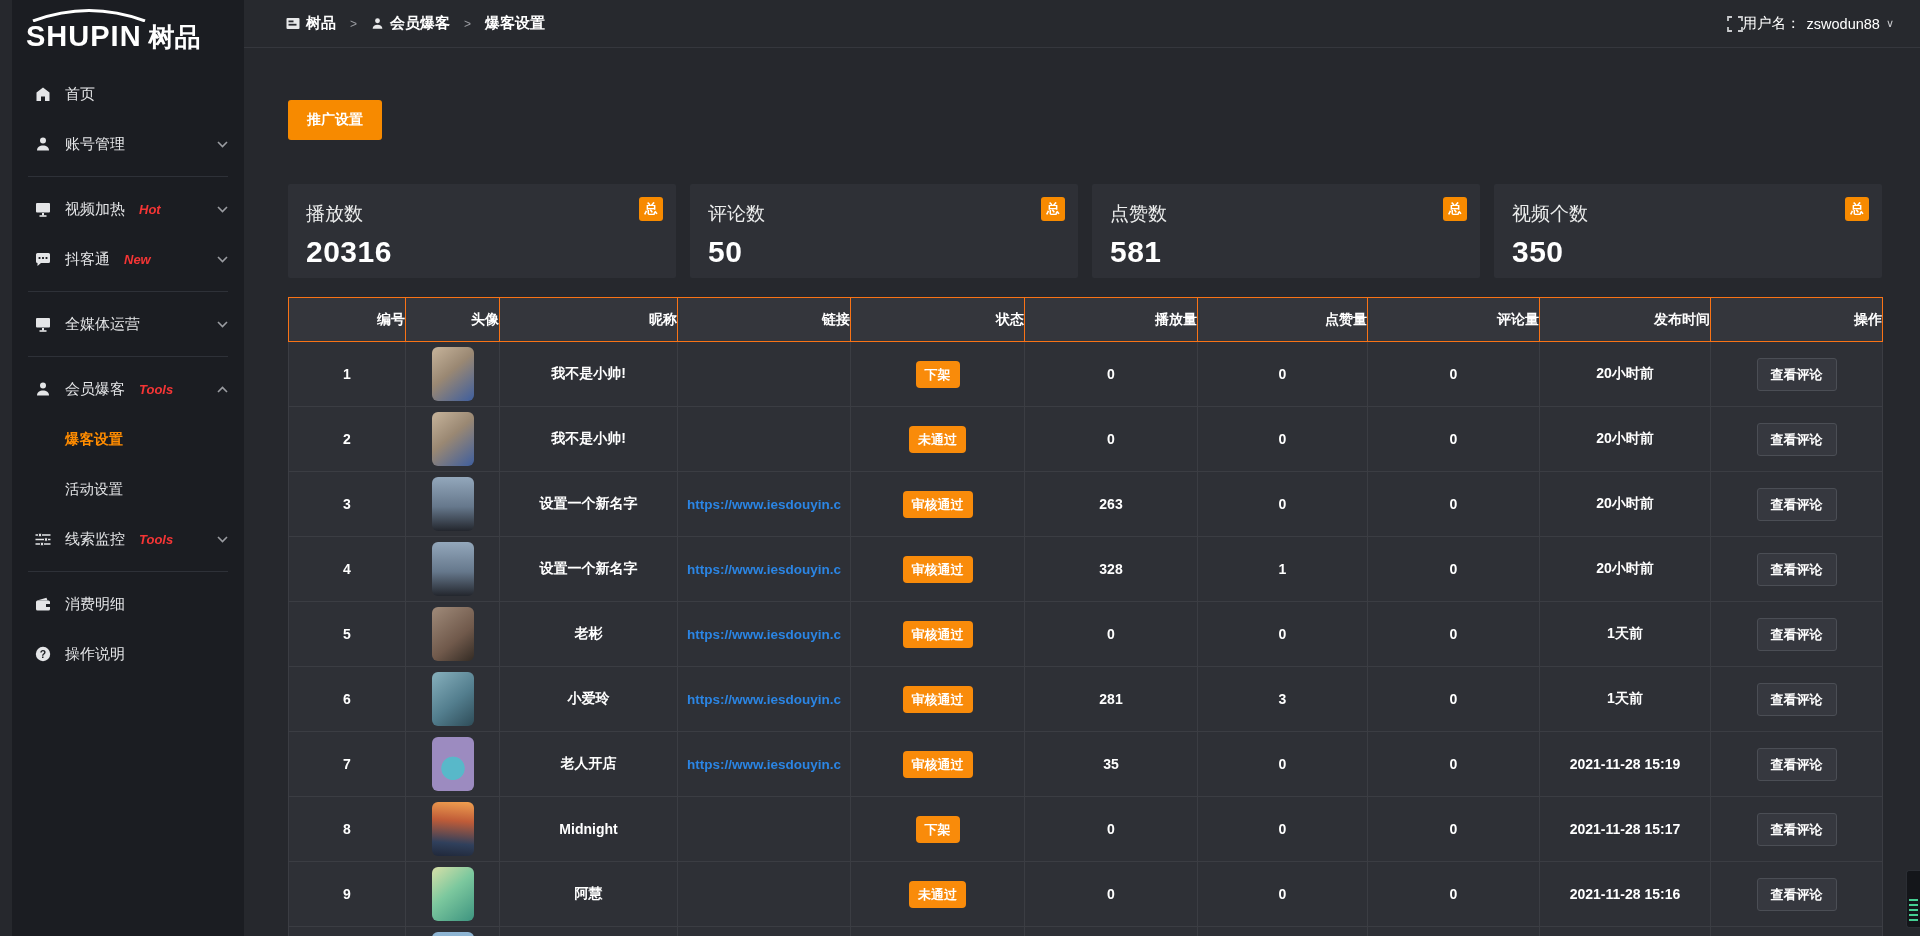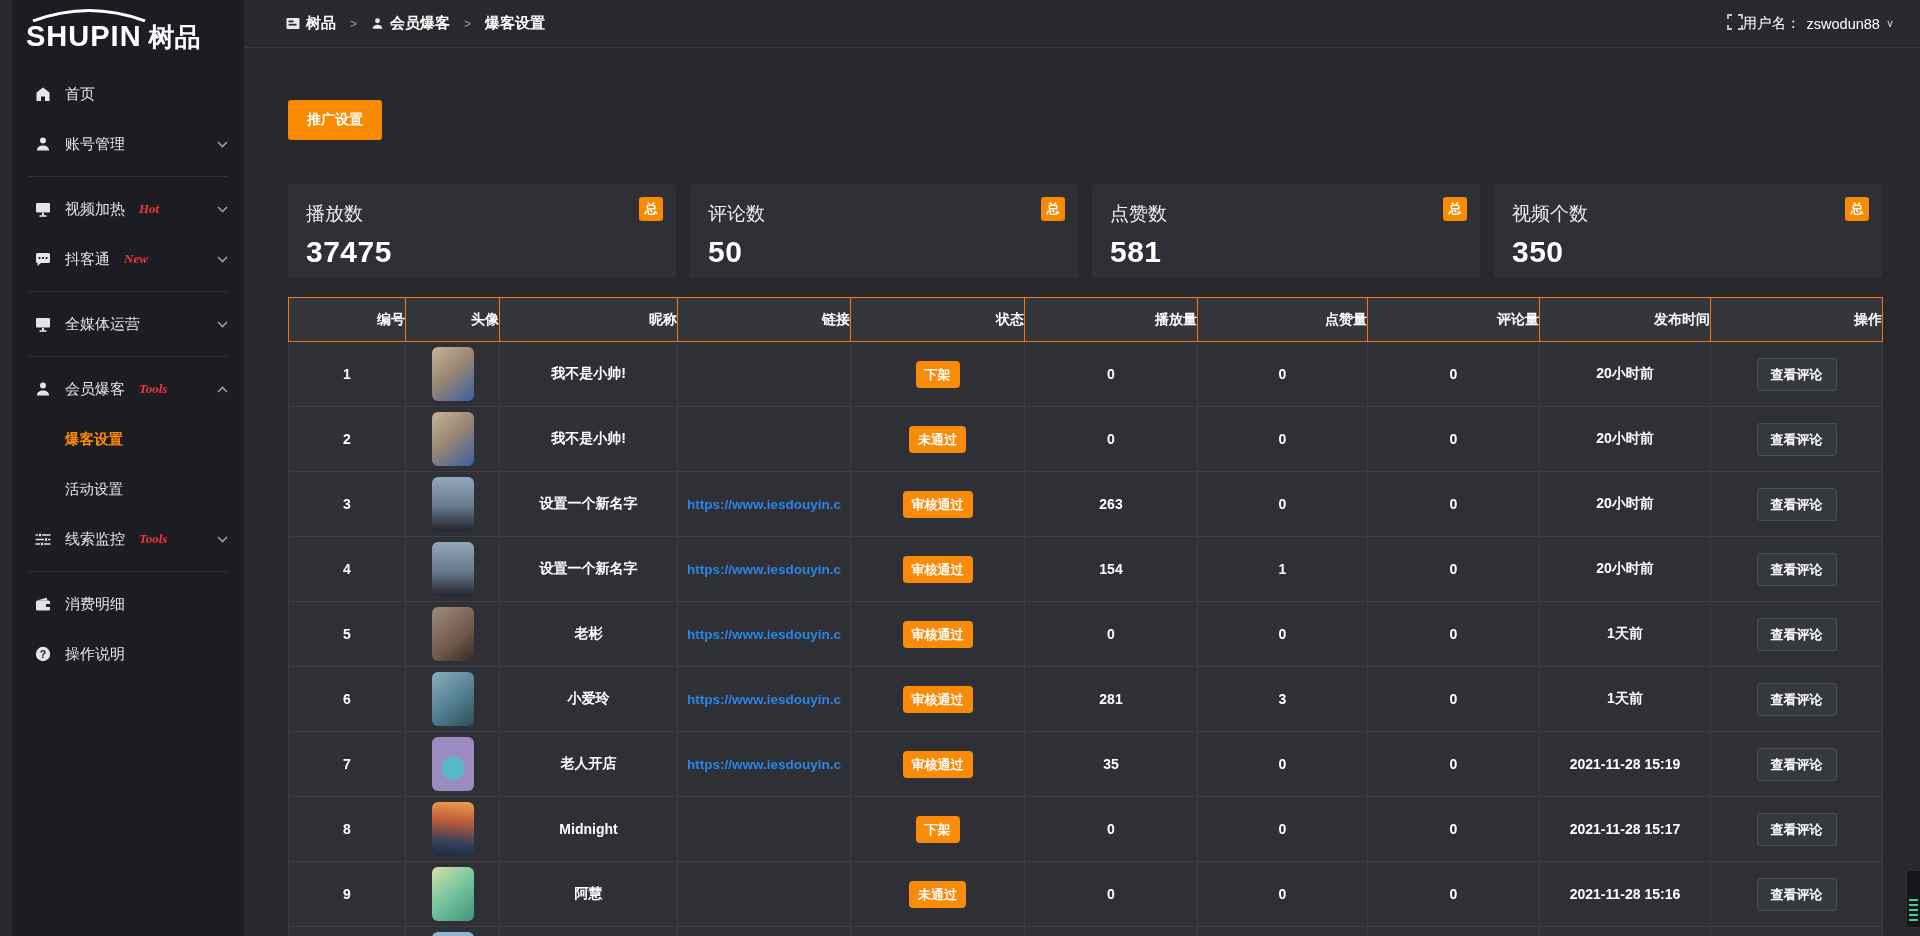--- a/index.html
+++ b/index.html
@@ -20,37 +20,37 @@
   .logo-text { display:flex; align-items:baseline; gap:7px; margin-top:-2px; }
   .logo-en { font-size:29px; font-weight:800; letter-spacing:1px; }
   .logo-cn { font-size:26px; font-weight:800; }
   .nav { padding-top:10px; }
   .nav-item {
     display:flex; align-items:center; height:50px; padding:0 16px 0 22px;
     font-size:15px; color:#e4e5e7; cursor:pointer; white-space:nowrap;
   }
   .nav-icon { width:18px; height:16px; margin-right:13px; display:flex; align-items:center; justify-content:center; flex:none; }
   .side-badge { font-style:italic; font-weight:bold; font-size:13px; margin-left:14px; }
-  .side-badge[data-color="red"]  { color:#f43535;font-family:Liberation Serif, serif; }
+  .side-badge[data-color="red"]  { color:#f43535; }
   .side-badge[data-color="gold"] { color:#f0b41e; }
   .chev { margin-left:auto; display:flex; }
   .chev.up svg { transform:rotate(180deg); }
   .sub-item { height:50px; display:flex; align-items:center; padding-left:53px; font-size:14.5px; color:#e4e5e7; cursor:pointer; }
   .sub-item.active { color:#ff8c00; font-weight:bold; }
   .nav-divider { height:1px; background:#2e3138; margin:7px 16px; }
   
   .topbar {
     position:absolute; left:232px; right:0; top:0; height:48px;
     background:#27292e; border-bottom:1px solid #35373d;
     display:flex; align-items:center; padding:0 26px 0 54px; z-index:2;
   }
   .crumbs { display:flex; align-items:center; gap:10px; font-size:15px; font-weight:bold; }
   .crumb { display:flex; align-items:center; gap:6px; cursor:pointer; }
   .crumb-sep { color:#9b9da2; font-size:12px; font-weight:normal; padding:0 4px; }
-  .topbar-right { margin-left:auto; display:flex; }
+  .topbar-right { margin-left:auto; display:flex; align-items:center; }
   .fullscreen-btn { display:flex; cursor:pointer; }
   .user-area { display:flex; align-items:center; gap:6px; font-size:14.5px; cursor:pointer; }
   
   .content {
     position:absolute; left:232px; right:0; top:48px; bottom:0;
     padding:52px 38px 0 56px; overflow:hidden;
   }
   .promo-btn {
     height:40px; padding:0 19px; background:#f78a00; border:none; border-radius:3px;
     color:#fff; font-size:14px; font-weight:bold; cursor:pointer;
@@ -292,21 +292,21 @@
     </span>
   </div>
 </header>
 
 <main class="content">
   <button class="promo-btn">推广设置</button>
 
   <div class="stats">
     <div class="stat-card">
       <div class="stat-label">播放数</div>
-      <div class="stat-value">37475</div>
+      <div class="stat-value">20316</div>
       <div class="stat-badge">总</div>
     </div>
     <div class="stat-card">
       <div class="stat-label">评论数</div>
       <div class="stat-value">50</div>
       <div class="stat-badge">总</div>
     </div>
     <div class="stat-card">
       <div class="stat-label">点赞数</div>
       <div class="stat-value">581</div>
@@ -391,21 +391,21 @@
           <td><button class="action-btn">查看评论</button></td>
         </tr>
         <tr>
           <td>4</td>
           <td>
               <div class="avatar" style="background:linear-gradient(180deg,#93a7bb 0%,#66788c 55%,#23262d 100%)"></div>
             </td>
           <td>设置一个新名字</td>
           <td><a class="cell-link">https://www.iesdouyin.c</a></td>
           <td><span class="status-badge">审核通过</span></td>
-          <td>154</td>
+          <td>328</td>
           <td>1</td>
           <td>0</td>
           <td>20小时前</td>
           <td><button class="action-btn">查看评论</button></td>
         </tr>
         <tr>
           <td>5</td>
           <td>
               <div class="avatar" style="background:linear-gradient(140deg,#a08b7a 0%,#70594b 60%,#332b24 100%)"></div>
             </td>

